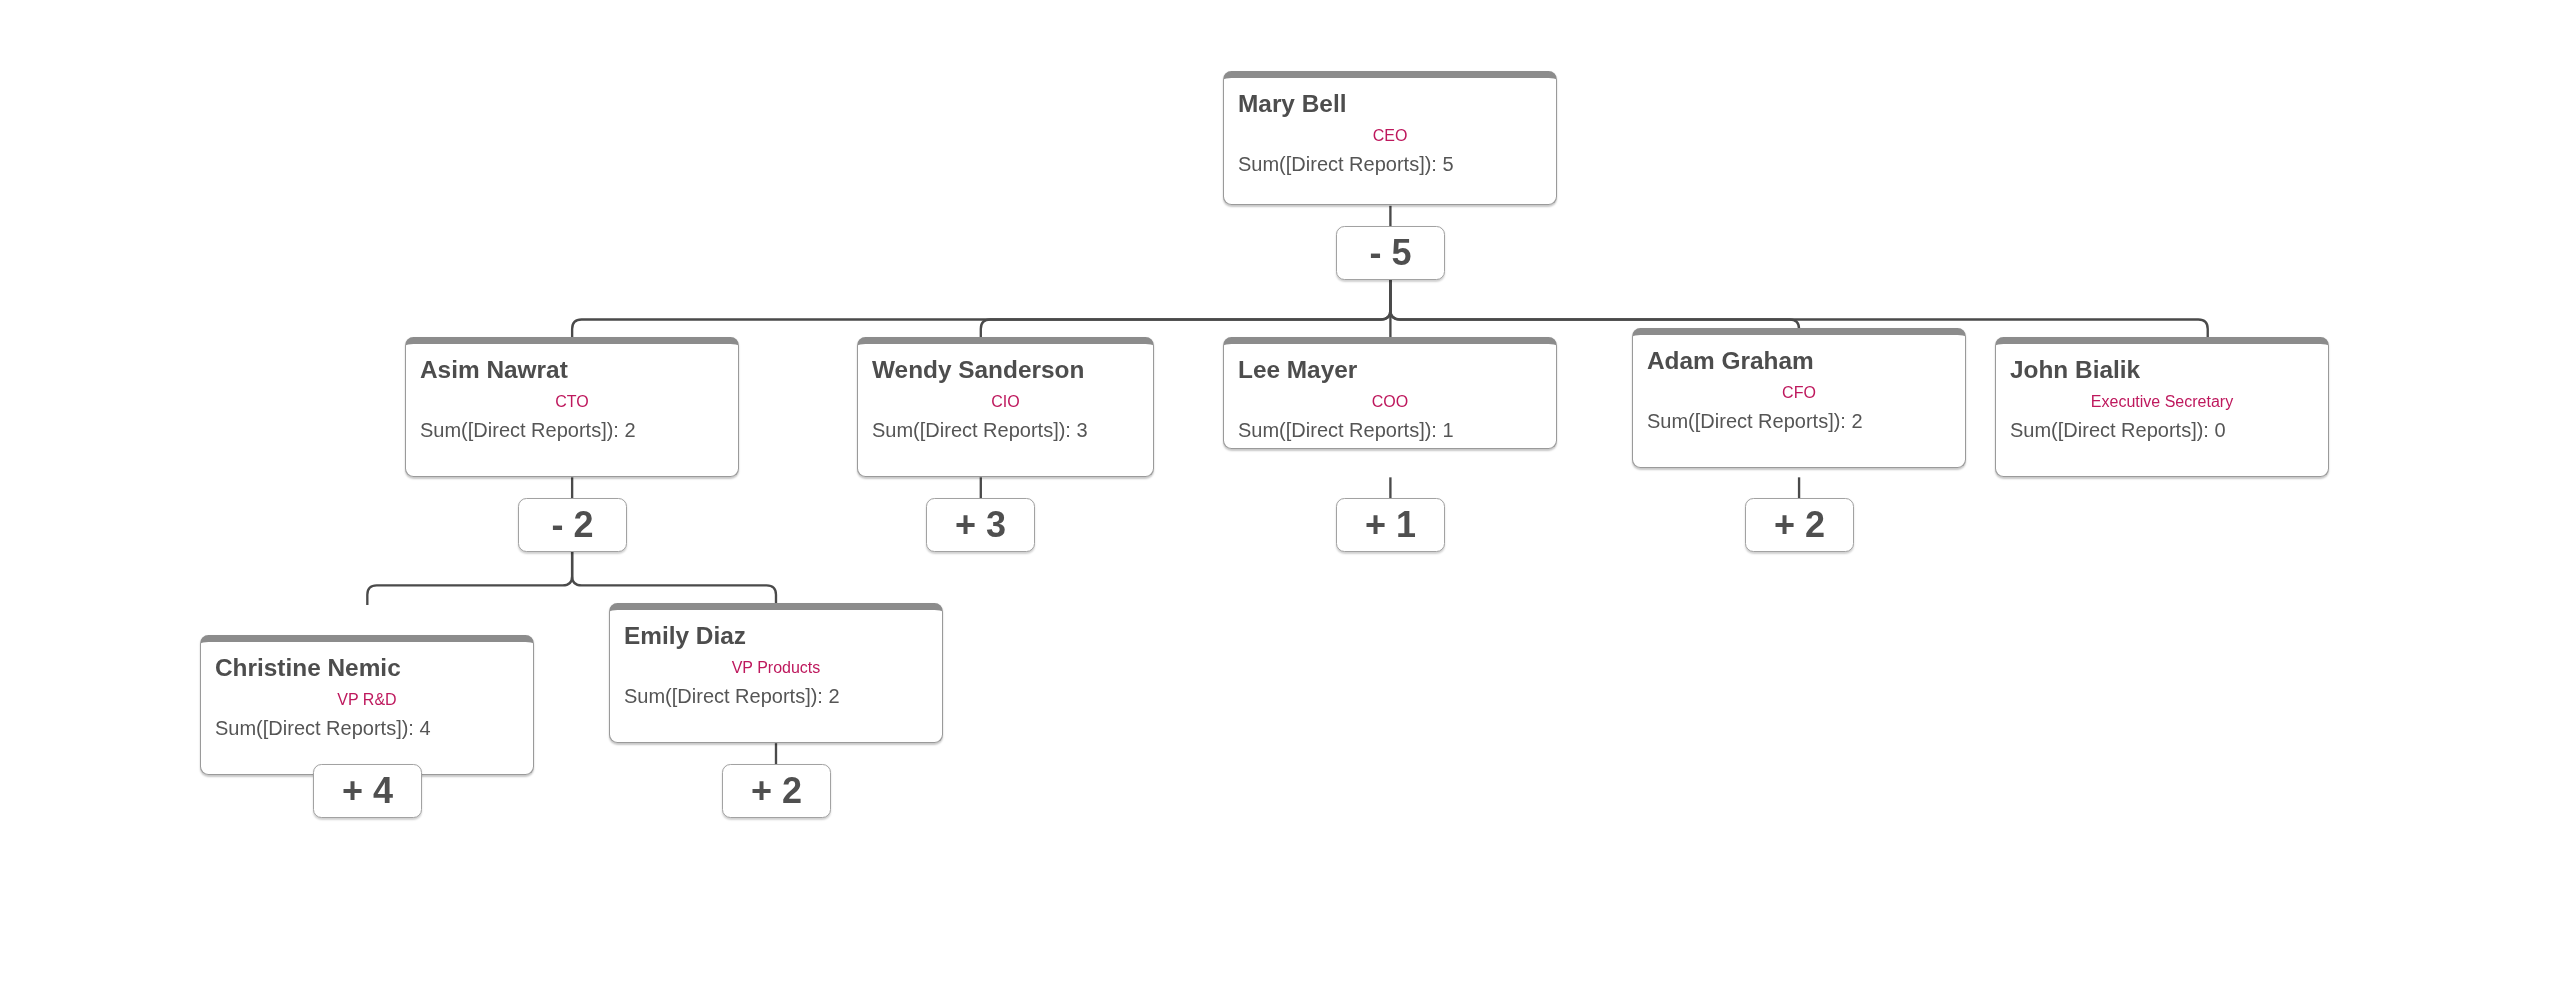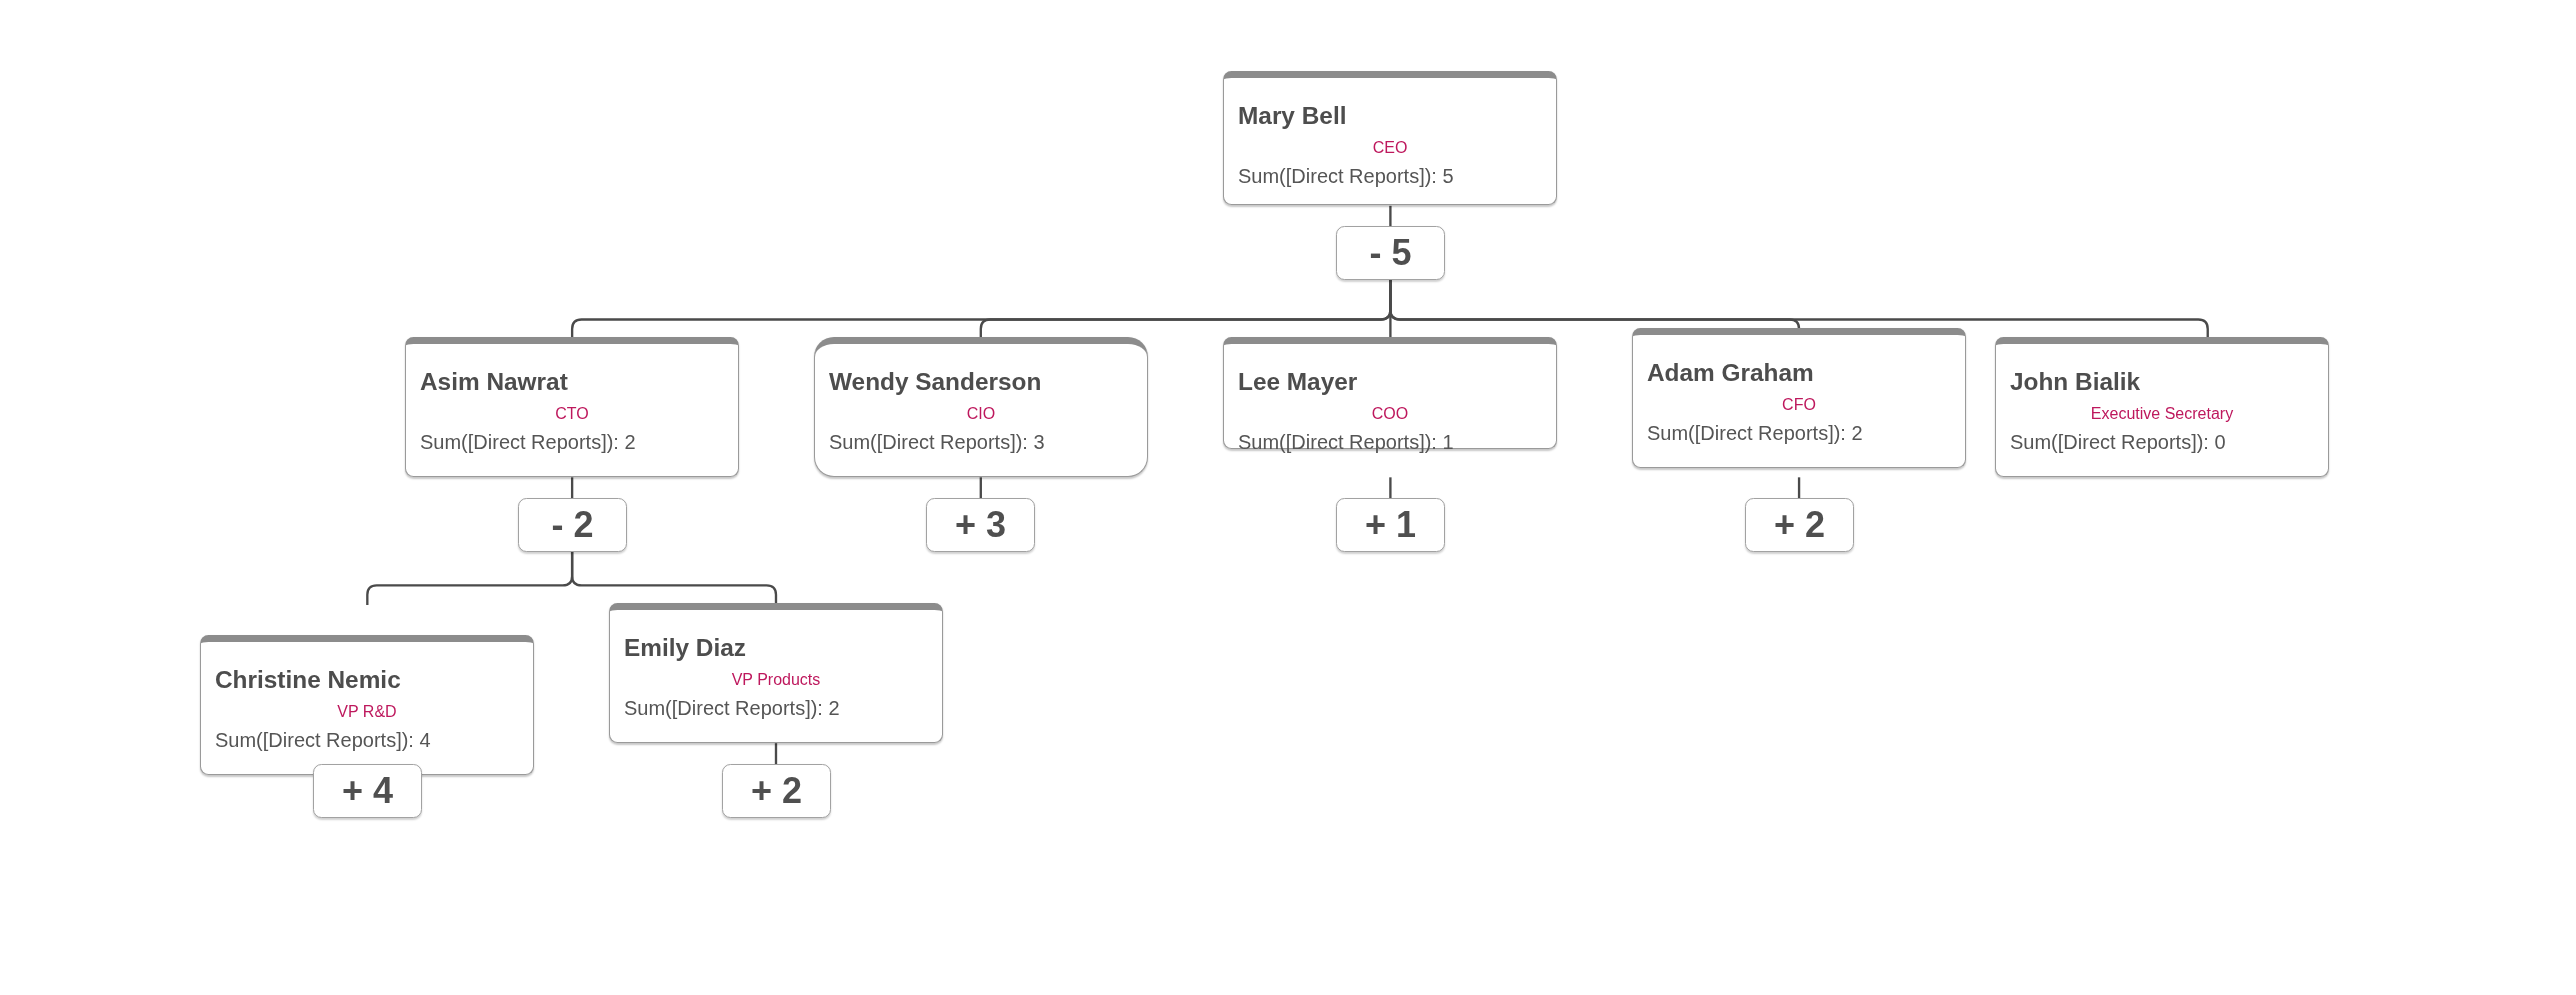--- a/index.html
+++ b/index.html
@@ -27,21 +27,21 @@
     stroke-width: 2.5;
   }
   .card {
     position: absolute;
     box-sizing: border-box;
     background: #ffffff;
     border: 1.9px solid #9a9a9a;
     border-top: 7.5px solid #8c8c8c;
     border-radius: 8.5px;
     box-shadow: 0 1.9px 1.9px rgba(0,0,0,0.22);
-    padding: 20px 14px 0 14px;
+    padding: 8px 14px 0 14px;
     cursor: pointer;
   }
   .person-name {
     font-size: 24.4px;
     font-weight: bold;
     color: #4d4d4d;
     line-height: 36px;
     white-space: nowrap;
     overflow: hidden;
   }
@@ -110,21 +110,21 @@
   </div>
       <div class="node">
     <div class="card" style="left: 405px; top: 337px; width: 334px; height: 140px;">
       <div class="person-name">Asim Nawrat</div>
       <div class="person-title">CTO</div>
       <div class="person-measure">Sum([Direct Reports]): 2</div>
     </div>
     <button class="toggle" style="left: 518px; top: 498px; width: 109px; height: 54px;">- 2</button>
   </div>
       <div class="node">
-    <div class="card" style="left: 814px; top: 337px; width: 334px; height: 140px; border-radius: 20px;">
+    <div class="card" style="left: 857px; top: 337px; width: 297px; height: 140px;">
       <div class="person-name">Wendy Sanderson</div>
       <div class="person-title">CIO</div>
       <div class="person-measure">Sum([Direct Reports]): 3</div>
     </div>
     <button class="toggle" style="left: 926px; top: 498px; width: 109px; height: 54px;">+ 3</button>
   </div>
       <div class="node">
     <div class="card" style="left: 1223px; top: 337px; width: 334px; height: 112px;">
       <div class="person-name">Lee Mayer</div>
       <div class="person-title">COO</div>

